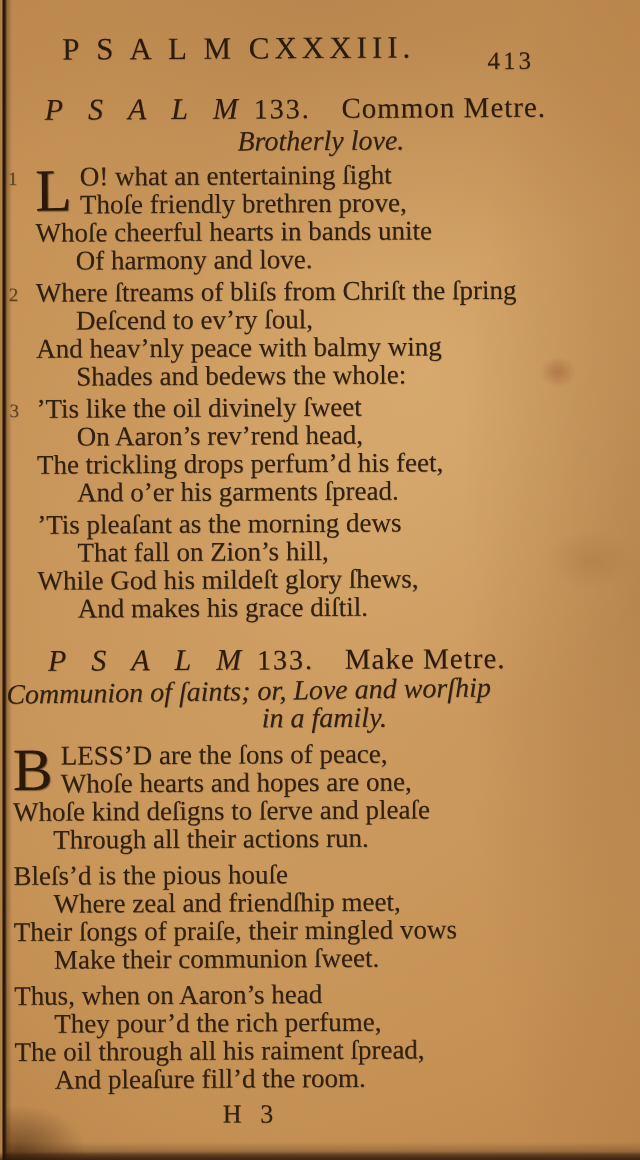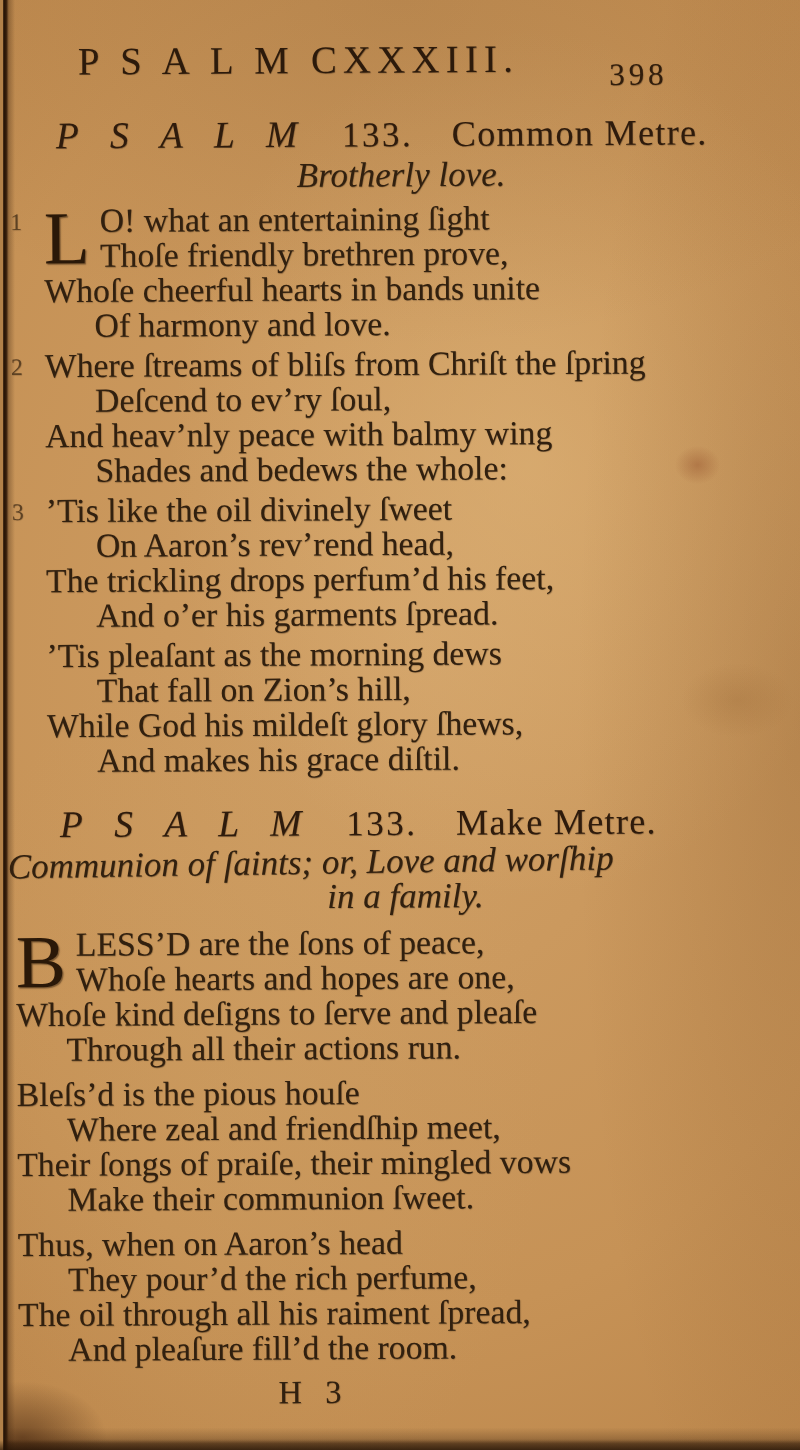--- a/index.html
+++ b/index.html
@@ -50,21 +50,21 @@
     color:#2c1a0b;
   }
   .hdr-page{
     position:absolute;left:487px;top:48px;
     font-size:25px;letter-spacing:3px;color:#301d0c;
   }
 
   
   .ph{white-space:nowrap;margin-left:44px;color:#2e1b0c;}
   .ph .pname{font-style:italic;font-size:30px;letter-spacing:9px;}
-  .ph .pnum{font-size:28px;margin-left:20px;letter-spacing:2px;}
+  .ph .pnum{font-size:28px;letter-spacing:2px;}
   .ph .pmetre{font-size:29px;margin-left:24px;letter-spacing:1px;}
   .ph-cm{margin-top:0px;}
   .ph-sm{margin-top:24px;}
 
   .subt{font-style:italic;font-size:28px;text-align:center;margin-top:4px;}
   .subt-sm1{font-style:italic;font-size:28px;margin:2px 0 0 2px;white-space:nowrap;transform:rotate(-0.5deg);}
   .subt-sm2{font-style:italic;font-size:28px;text-align:center;margin-top:0px;}
 
   
   .stanzas-cm{margin-left:34px;margin-top:6px;}
@@ -87,21 +87,21 @@
 <body>
 
 <div class="page">
   <div class="edge-left"></div>
   <div class="edge-bottom"></div>
 
   <div class="content">
 
     <div class="hdr">
       <span class="hdr-title">P S A L M  CXXXIII.</span>
-      <span class="hdr-page">398</span>
+      <span class="hdr-page">413</span>
     </div>
 
     <div class="ph ph-cm">
       <span class="pname">P S A L M</span>
       <span class="pnum">133.</span>
       <span class="pmetre">Common Metre.</span>
     </div>
     <div class="subt">Brotherly love.</div>
 
     <div class="stanzas-cm">

